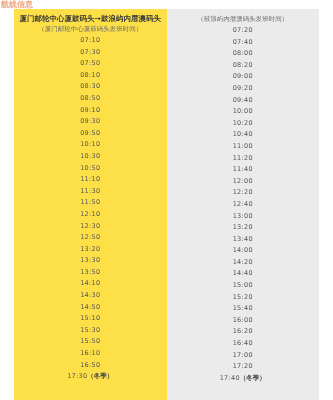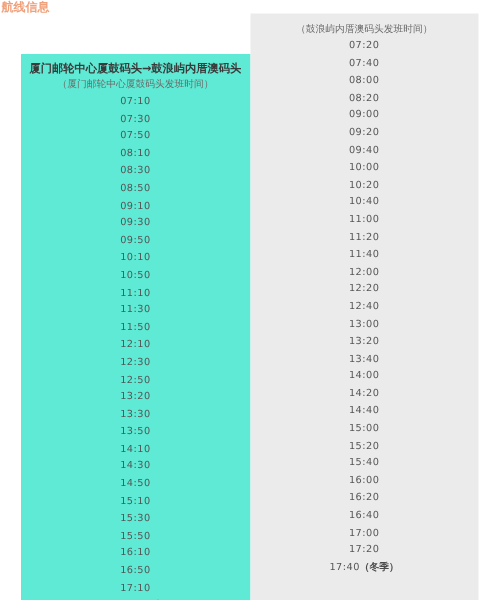--- a/index.html
+++ b/index.html
@@ -41,21 +41,21 @@
   }
 
   .col {
     width: 152.5px;
     box-sizing: border-box;
     padding-top: 5px;
     display: flex;
     flex-direction: column;
     align-items: center;
   }
-  .col-outbound { background: #5eead4; margin-top: 27px; }
+  .col-outbound { background: #fde047; }
   .col-inbound  { background: #ebebeb; }
 
   .col-title {
     font-size: 7.5px;
     line-height: 10px;
     font-weight: bold;
     color: #3a3a3a;
     text-align: center;
     white-space: nowrap;
   }
@@ -103,39 +103,39 @@
         <li class="time-row"><span>07:10</span></li>
         <li class="time-row"><span>07:30</span></li>
         <li class="time-row"><span>07:50</span></li>
         <li class="time-row"><span>08:10</span></li>
         <li class="time-row"><span>08:30</span></li>
         <li class="time-row"><span>08:50</span></li>
         <li class="time-row"><span>09:10</span></li>
         <li class="time-row"><span>09:30</span></li>
         <li class="time-row"><span>09:50</span></li>
         <li class="time-row"><span>10:10</span></li>
+        <li class="time-row"><span>10:30</span></li>
         <li class="time-row"><span>10:50</span></li>
         <li class="time-row"><span>11:10</span></li>
         <li class="time-row"><span>11:30</span></li>
         <li class="time-row"><span>11:50</span></li>
         <li class="time-row"><span>12:10</span></li>
         <li class="time-row"><span>12:30</span></li>
         <li class="time-row"><span>12:50</span></li>
         <li class="time-row"><span>13:20</span></li>
         <li class="time-row"><span>13:30</span></li>
         <li class="time-row"><span>13:50</span></li>
         <li class="time-row"><span>14:10</span></li>
         <li class="time-row"><span>14:30</span></li>
         <li class="time-row"><span>14:50</span></li>
         <li class="time-row"><span>15:10</span></li>
         <li class="time-row"><span>15:30</span></li>
         <li class="time-row"><span>15:50</span></li>
         <li class="time-row"><span>16:10</span></li>
         <li class="time-row"><span>16:50</span></li>
-        <li class="time-row"><span>17:10</span></li>
         <li class="time-row"><span>17:30</span><span class="season">（冬季）</span></li>
       </ul>
   </div>
 
   <div class="col col-inbound">
     <div class="col-subtitle">（鼓浪屿内厝澳码头发班时间）</div>
     <ul class="times">
         <li class="time-row"><span>07:20</span></li>
         <li class="time-row"><span>07:40</span></li>
         <li class="time-row"><span>08:00</span></li>

